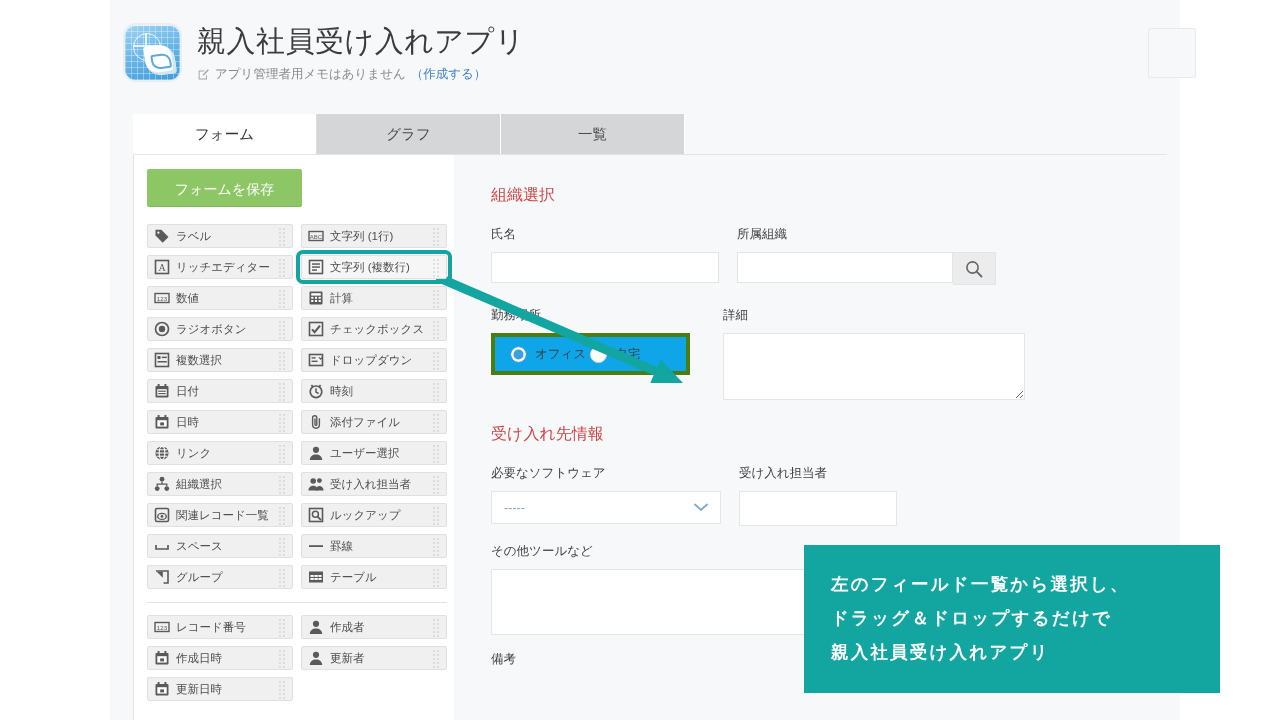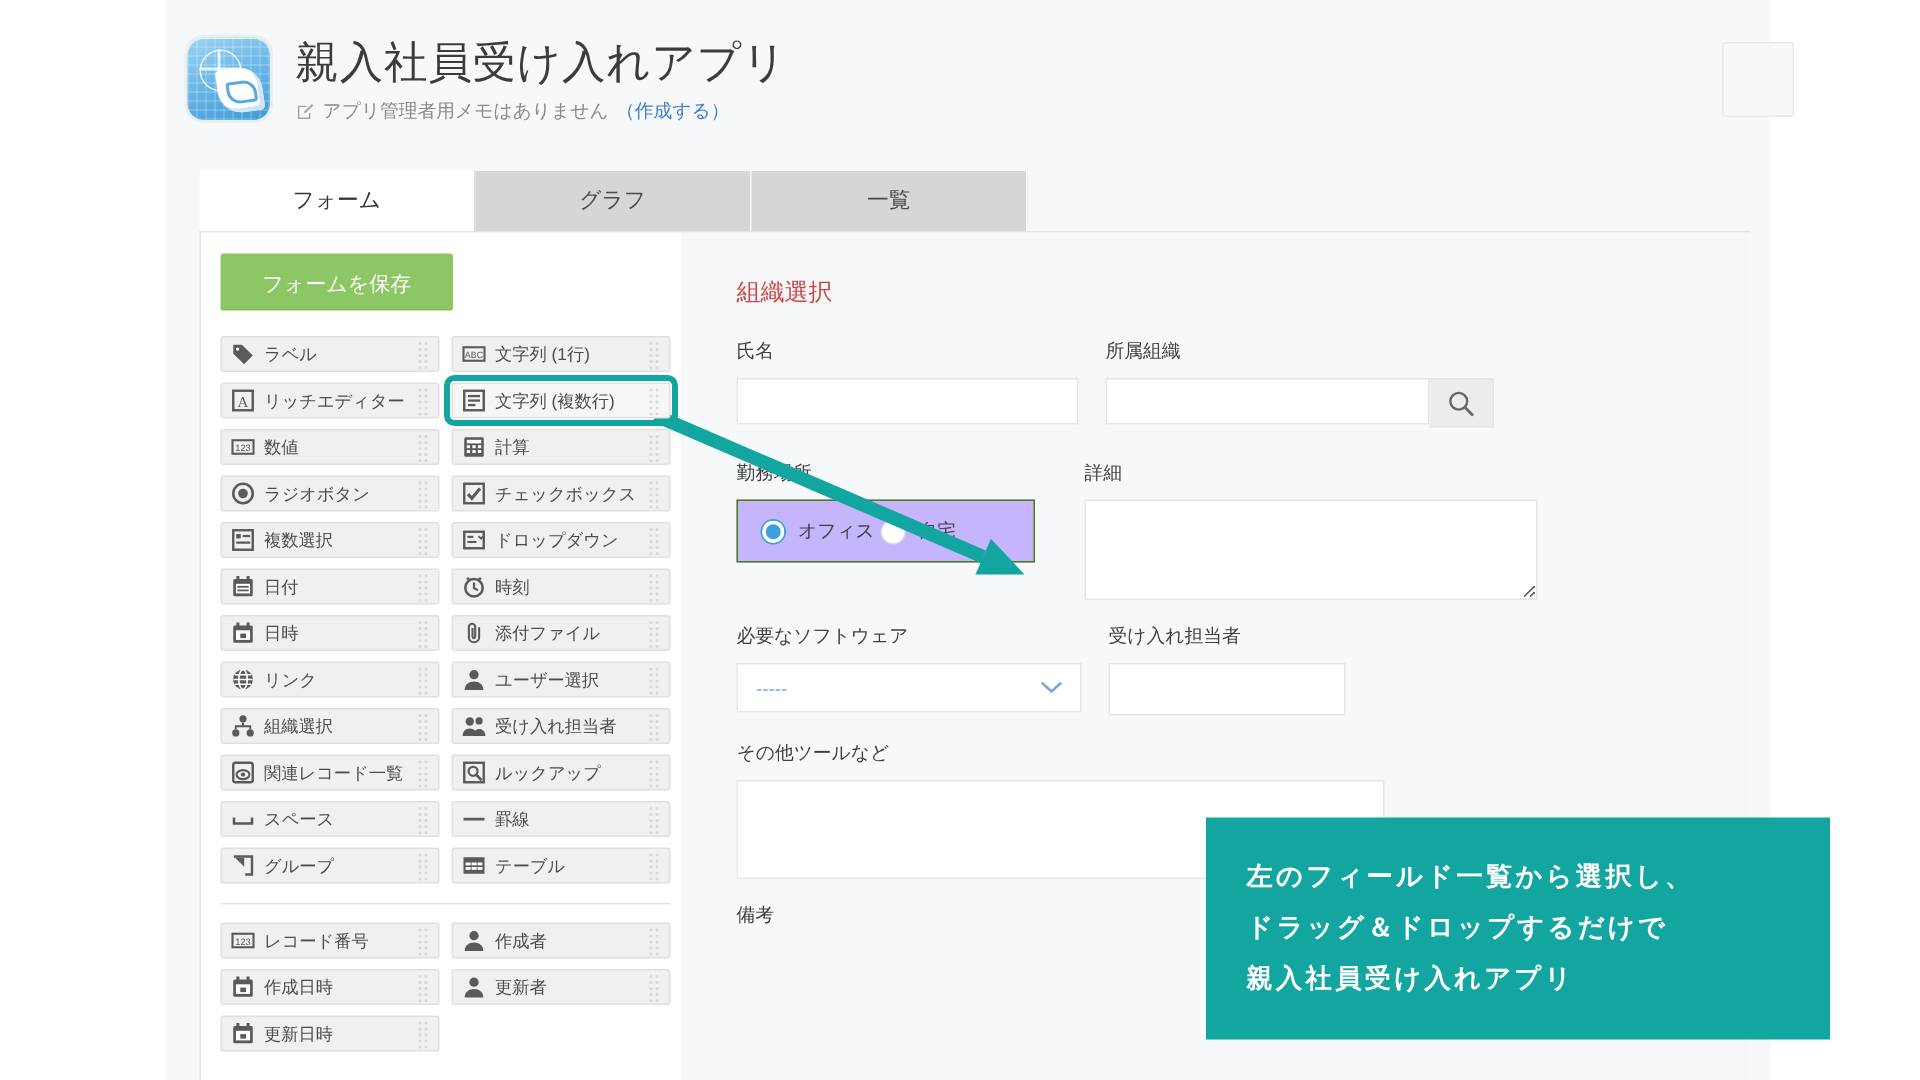--- a/index.html
+++ b/index.html
@@ -95,21 +95,21 @@
   .formarea{position:absolute;left:320px;top:0;right:0;bottom:0;background:#f7f8fa;padding:30px 0 0 37px;box-sizing:border-box;}
   .sec-title{font-size:16px;color:#cc4646;margin:0 0 20px 0;font-weight:400;}
   .sec-title.second{margin-top:5px;}
   .row{display:flex;gap:18px;margin-bottom:16px;}
   .fld{display:flex;flex-direction:column;}
   .fld-label{font-size:12.5px;color:#3f3f3f;margin-bottom:9px;}
   .txtin{height:31px;background:#ffffff;border:1px solid #e3e5e7;box-sizing:border-box;}
   .lookup-wrap{display:flex;}
   .lookup-btn{width:42px;height:31px;background:#ececec;border:1px solid #e3e5e7;border-left:0;
     display:flex;align-items:center;justify-content:center;cursor:pointer;}
-  .radio-box{height:42px;background:#c4b5fd;border:1px solid #4d7c0f;display:flex;align-items:center;
+  .radio-box{height:42px;background:#0ea5e9;border:4px solid #4d7c0f;display:flex;align-items:center;
     gap:4px;padding:0 15px;box-sizing:border-box;}
   .radio-opt{display:flex;align-items:center;gap:8px;font-size:12.5px;color:#3f3f3f;cursor:pointer;}
   .radio-dot{width:17px;height:17px;border-radius:50%;background:#ffffff;border:1px solid #d8dadc;
     box-sizing:border-box;position:relative;flex:0 0 auto;}
   .radio-opt.on .radio-dot{background:#3b9fe0;border-color:#3b9fe0;box-shadow:inset 0 0 0 2.5px #ffffff;}
   .area{background:#ffffff;border:1px solid #e3e5e7;box-sizing:border-box;}
   .sel{height:33px;background:#ffffff;border:1px solid #e3e5e7;box-sizing:border-box;
     display:flex;align-items:center;justify-content:space-between;padding:0 12px;
     font-size:12.5px;color:#7aa7d4;cursor:pointer;}
 
@@ -858,20 +858,21 @@
               <span>自宅</span>
             </label>
           </div>
         </div>
         <div class="fld" style="margin-left:15px">
           <span class="fld-label">詳細</span>
           <textarea class="area" style="width: 302px; height: 67px;"></textarea>
         </div>
       </div>
 
+      <h3 class="sec-title second" style="margin-top:24px">受け入れ先情報</h3>
 
       <div class="row">
         <div class="fld">
           <span class="fld-label">必要なソフトウェア</span>
           <div class="sel" style="width:230px">
             <span>-----</span>
             <span>
               <svg width="14" height="9" viewBox="0 0 14 9">
                   <path d="M1 1.5L7 7l6-5.5" fill="none" stroke="#7aa7d4" stroke-width="1.7" stroke-linecap="round"></path>
                 </svg>

